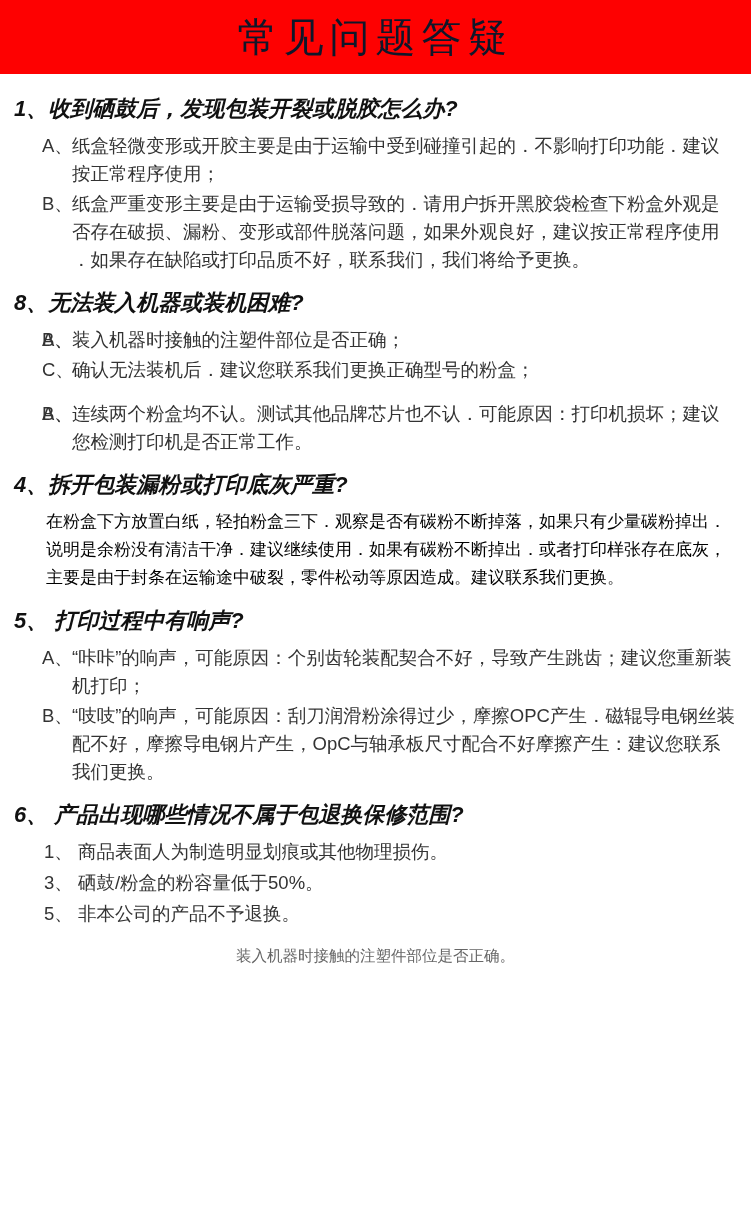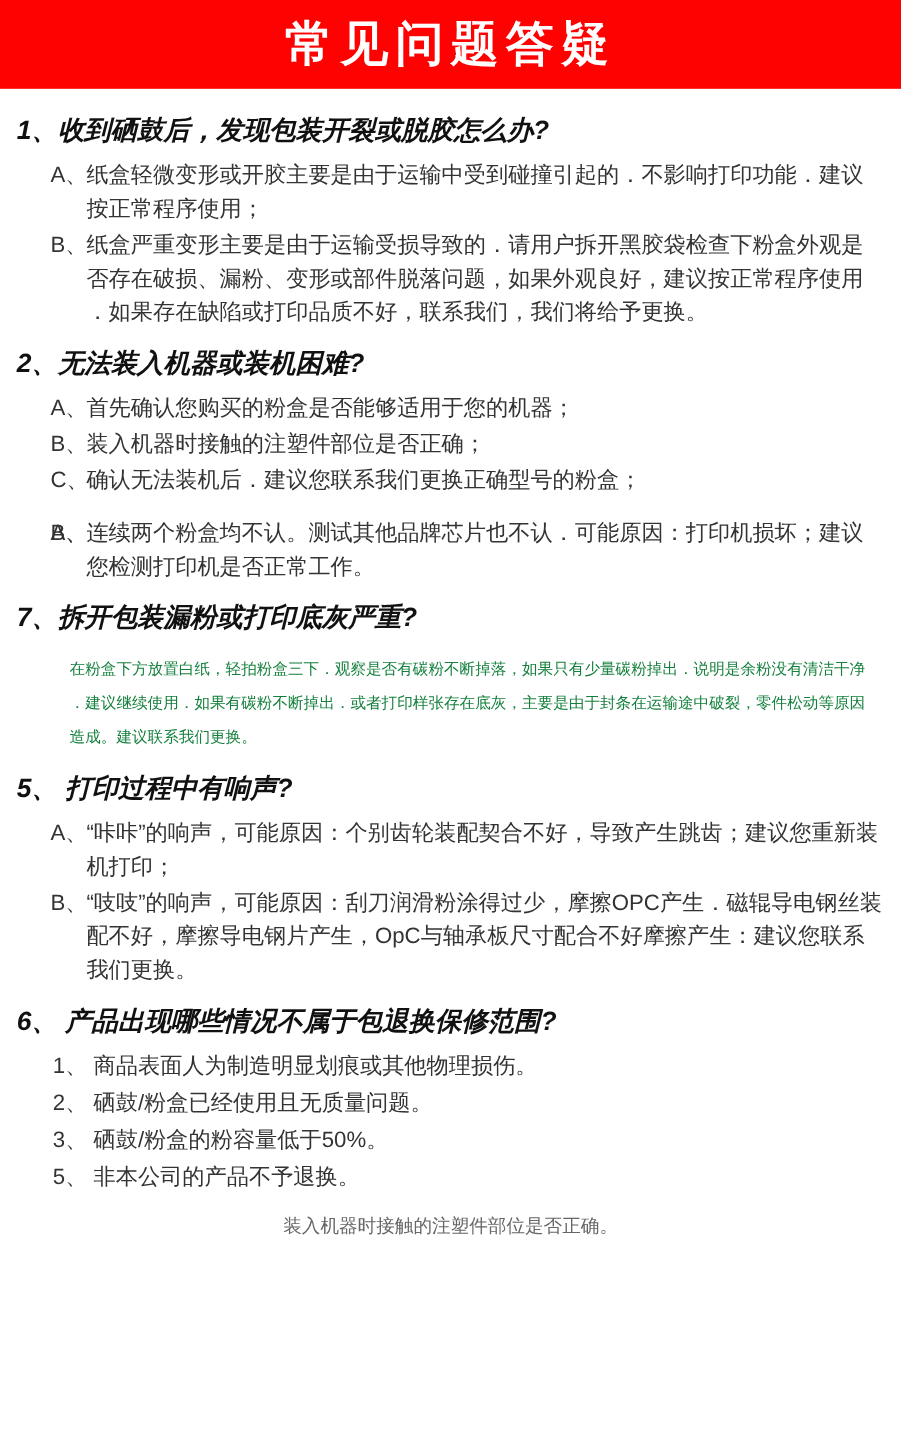--- a/index.html
+++ b/index.html
@@ -15,23 +15,23 @@
   }
   .banner {
     height: 74px;
     background: #fe0101;
     display: flex;
     align-items: center;
     justify-content: center;
   }
   .banner-title {
     margin: 0;
-    color: #ffffff;
+    color: #0f172a;
     font-size: 40px;
-    font-weight: 700;
+    font-weight: 400;
     letter-spacing: 6px;
     line-height: 1;
   }
   .content {
     padding: 22px 14px 0 14px;
     color: #333333;
   }
   .section {
     margin-bottom: 16px;
   }
@@ -52,25 +52,25 @@
     color: #333333;
     word-break: break-all;
     line-break: anywhere;
   }
   .item .label {
     position: absolute;
     left: 28px;
     top: 0;
   }
   .para {
-    margin: 16px;
+    margin: 4px;
     padding-left: 28px;
-    font-size: 13px;
+    font-size: 17px;
     line-height: 28px;
-    color: #15803d;
+    color: #000000;
     word-break: break-all;
     line-break: anywhere;
   }
   .num-item {
     margin: 0 0 3px 0;
     padding-left: 30px;
     font-size: 18.5px;
     line-height: 28px;
     color: #333333;
   }
@@ -106,24 +106,23 @@
       <span class="label">A、</span>
       <span>纸盒轻微变形或开胶主要是由于运输中受到碰撞引起的．不影响打印功能．建议按正常程序使用；</span>
     </p>
     <p class="item">
       <span class="label">B、</span>
       <span>纸盒严重变形主要是由于运输受损导致的．请用户拆开黑胶袋检查下粉盒外观是否存在破损、漏粉、变形或部件脱落问题，如果外观良好，建议按正常程序使用．如果存在缺陷或打印品质不好，联系我们，我们将给予更换。</span>
     </p>
   </section>
 
   <section class="section">
-    <h2 class="q-title">2、无法装入机器或装机困难?</h2>
+    <h2 class="q-title">8、无法装入机器或装机困难?</h2>
     <p class="item">
       <span class="label">A、</span>
-      <span>首先确认您购买的粉盒是否能够适用于您的机器；</span>
     </p>
     <p class="item">
       <span class="label">B、</span>
       <span>装入机器时接触的注塑件部位是否正确；</span>
     </p>
     <p class="item">
       <span class="label">C、</span>
       <span>确认无法装机后．建议您联系我们更换正确型号的粉盒；</span>
     </p>
   </section>
@@ -132,21 +131,21 @@
     <p class="item">
       <span class="label">A、</span>
     </p>
     <p class="item">
       <span class="label">B、</span>
       <span>连续两个粉盒均不认。测试其他品牌芯片也不认．可能原因：打印机损坏；建议您检测打印机是否正常工作。</span>
     </p>
   </section>
 
   <section class="section">
-    <h2 class="q-title">7、拆开包装漏粉或打印底灰严重?</h2>
+    <h2 class="q-title">4、拆开包装漏粉或打印底灰严重?</h2>
     <p class="para">在粉盒下方放置白纸，轻拍粉盒三下．观察是否有碳粉不断掉落，如果只有少量碳粉掉出．说明是余粉没有清洁干净．建议继续使用．如果有碳粉不断掉出．或者打印样张存在底灰，主要是由于封条在运输途中破裂，零件松动等原因造成。建议联系我们更换。</p>
   </section>
 
   <section class="section">
     <h2 class="q-title">5、 打印过程中有响声?</h2>
     <p class="item">
       <span class="label">A、</span>
       <span>“咔咔”的响声，可能原因：个别齿轮装配契合不好，导致产生跳齿；建议您重新装机打印；</span>
     </p>
     <p class="item">
@@ -155,24 +154,20 @@
     </p>
   </section>
 
   <section class="section">
     <h2 class="q-title">6、 产品出现哪些情况不属于包退换保修范围?</h2>
     <p class="num-item">
       <span class="label-inline">1、</span>
       <span>商品表面人为制造明显划痕或其他物理损伤。</span>
     </p>
     <p class="num-item">
-      <span class="label-inline">2、</span>
-      <span>硒鼓/粉盒已经使用且无质量问题。</span>
-    </p>
-    <p class="num-item">
       <span class="label-inline">3、</span>
       <span>硒鼓/粉盒的粉容量低于50%。</span>
     </p>
     <p class="num-item">
       <span class="label-inline">5、</span>
       <span>非本公司的产品不予退换。</span>
     </p>
   </section>
 
 </main>

